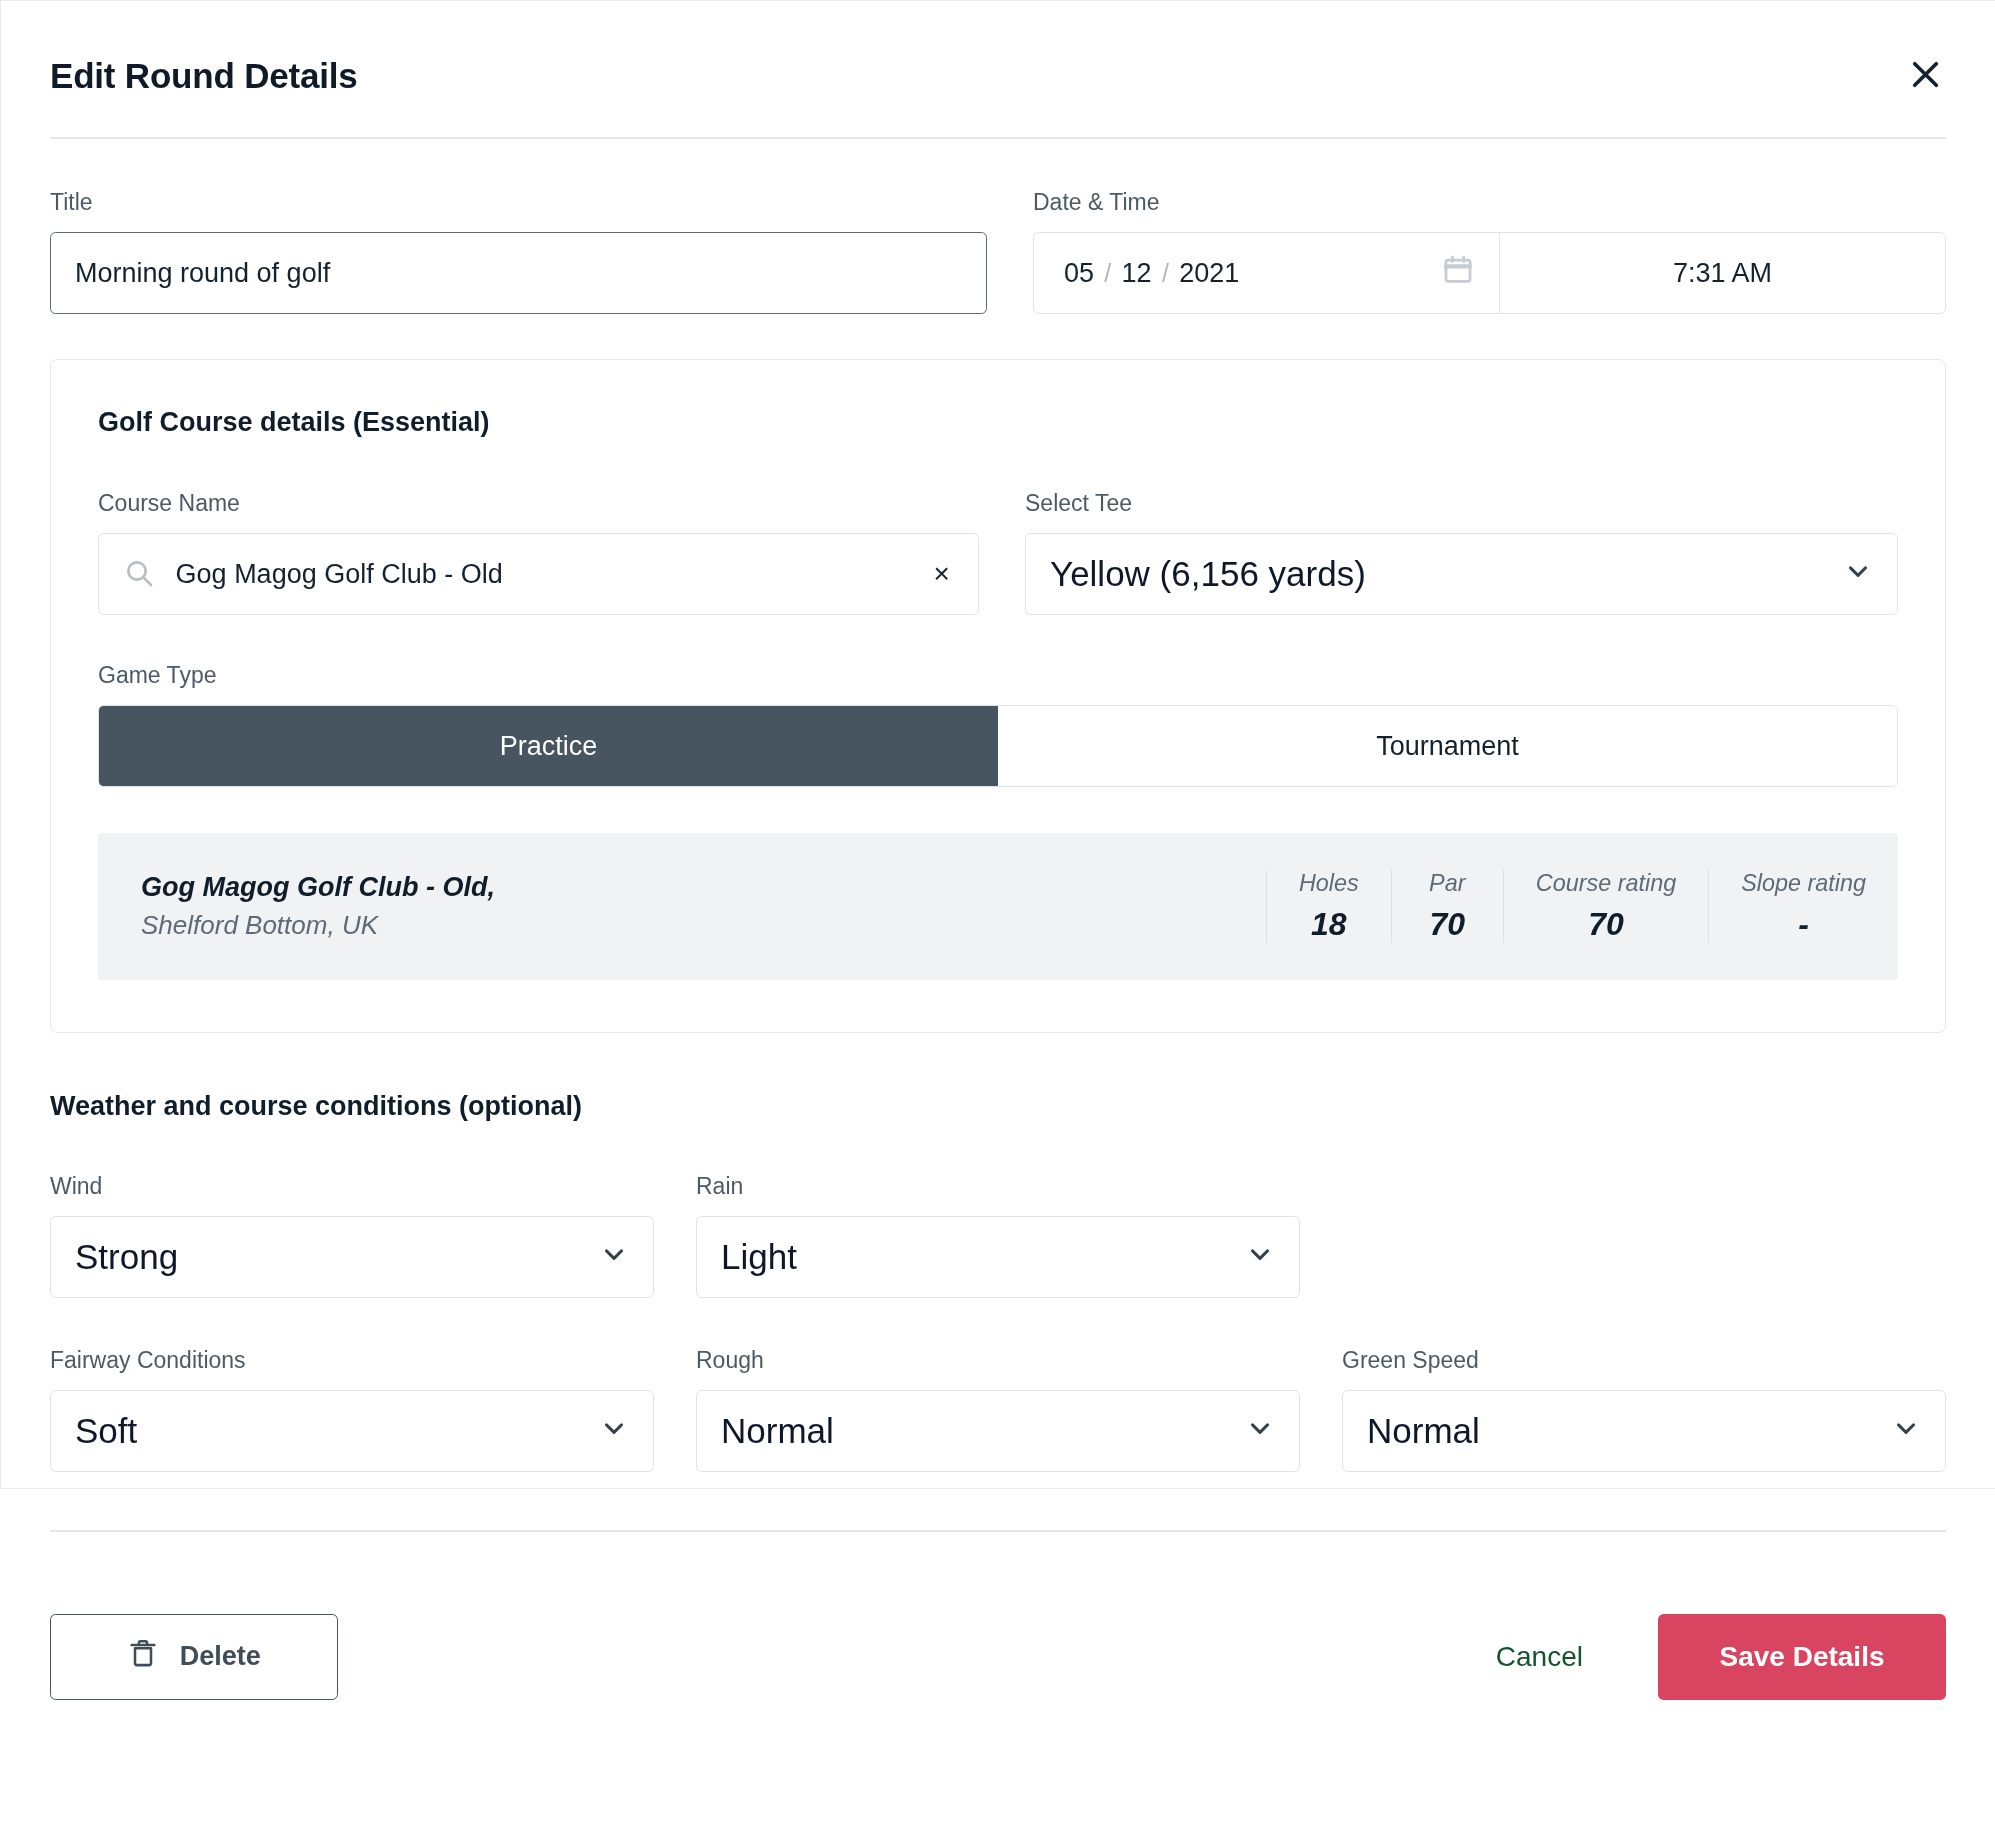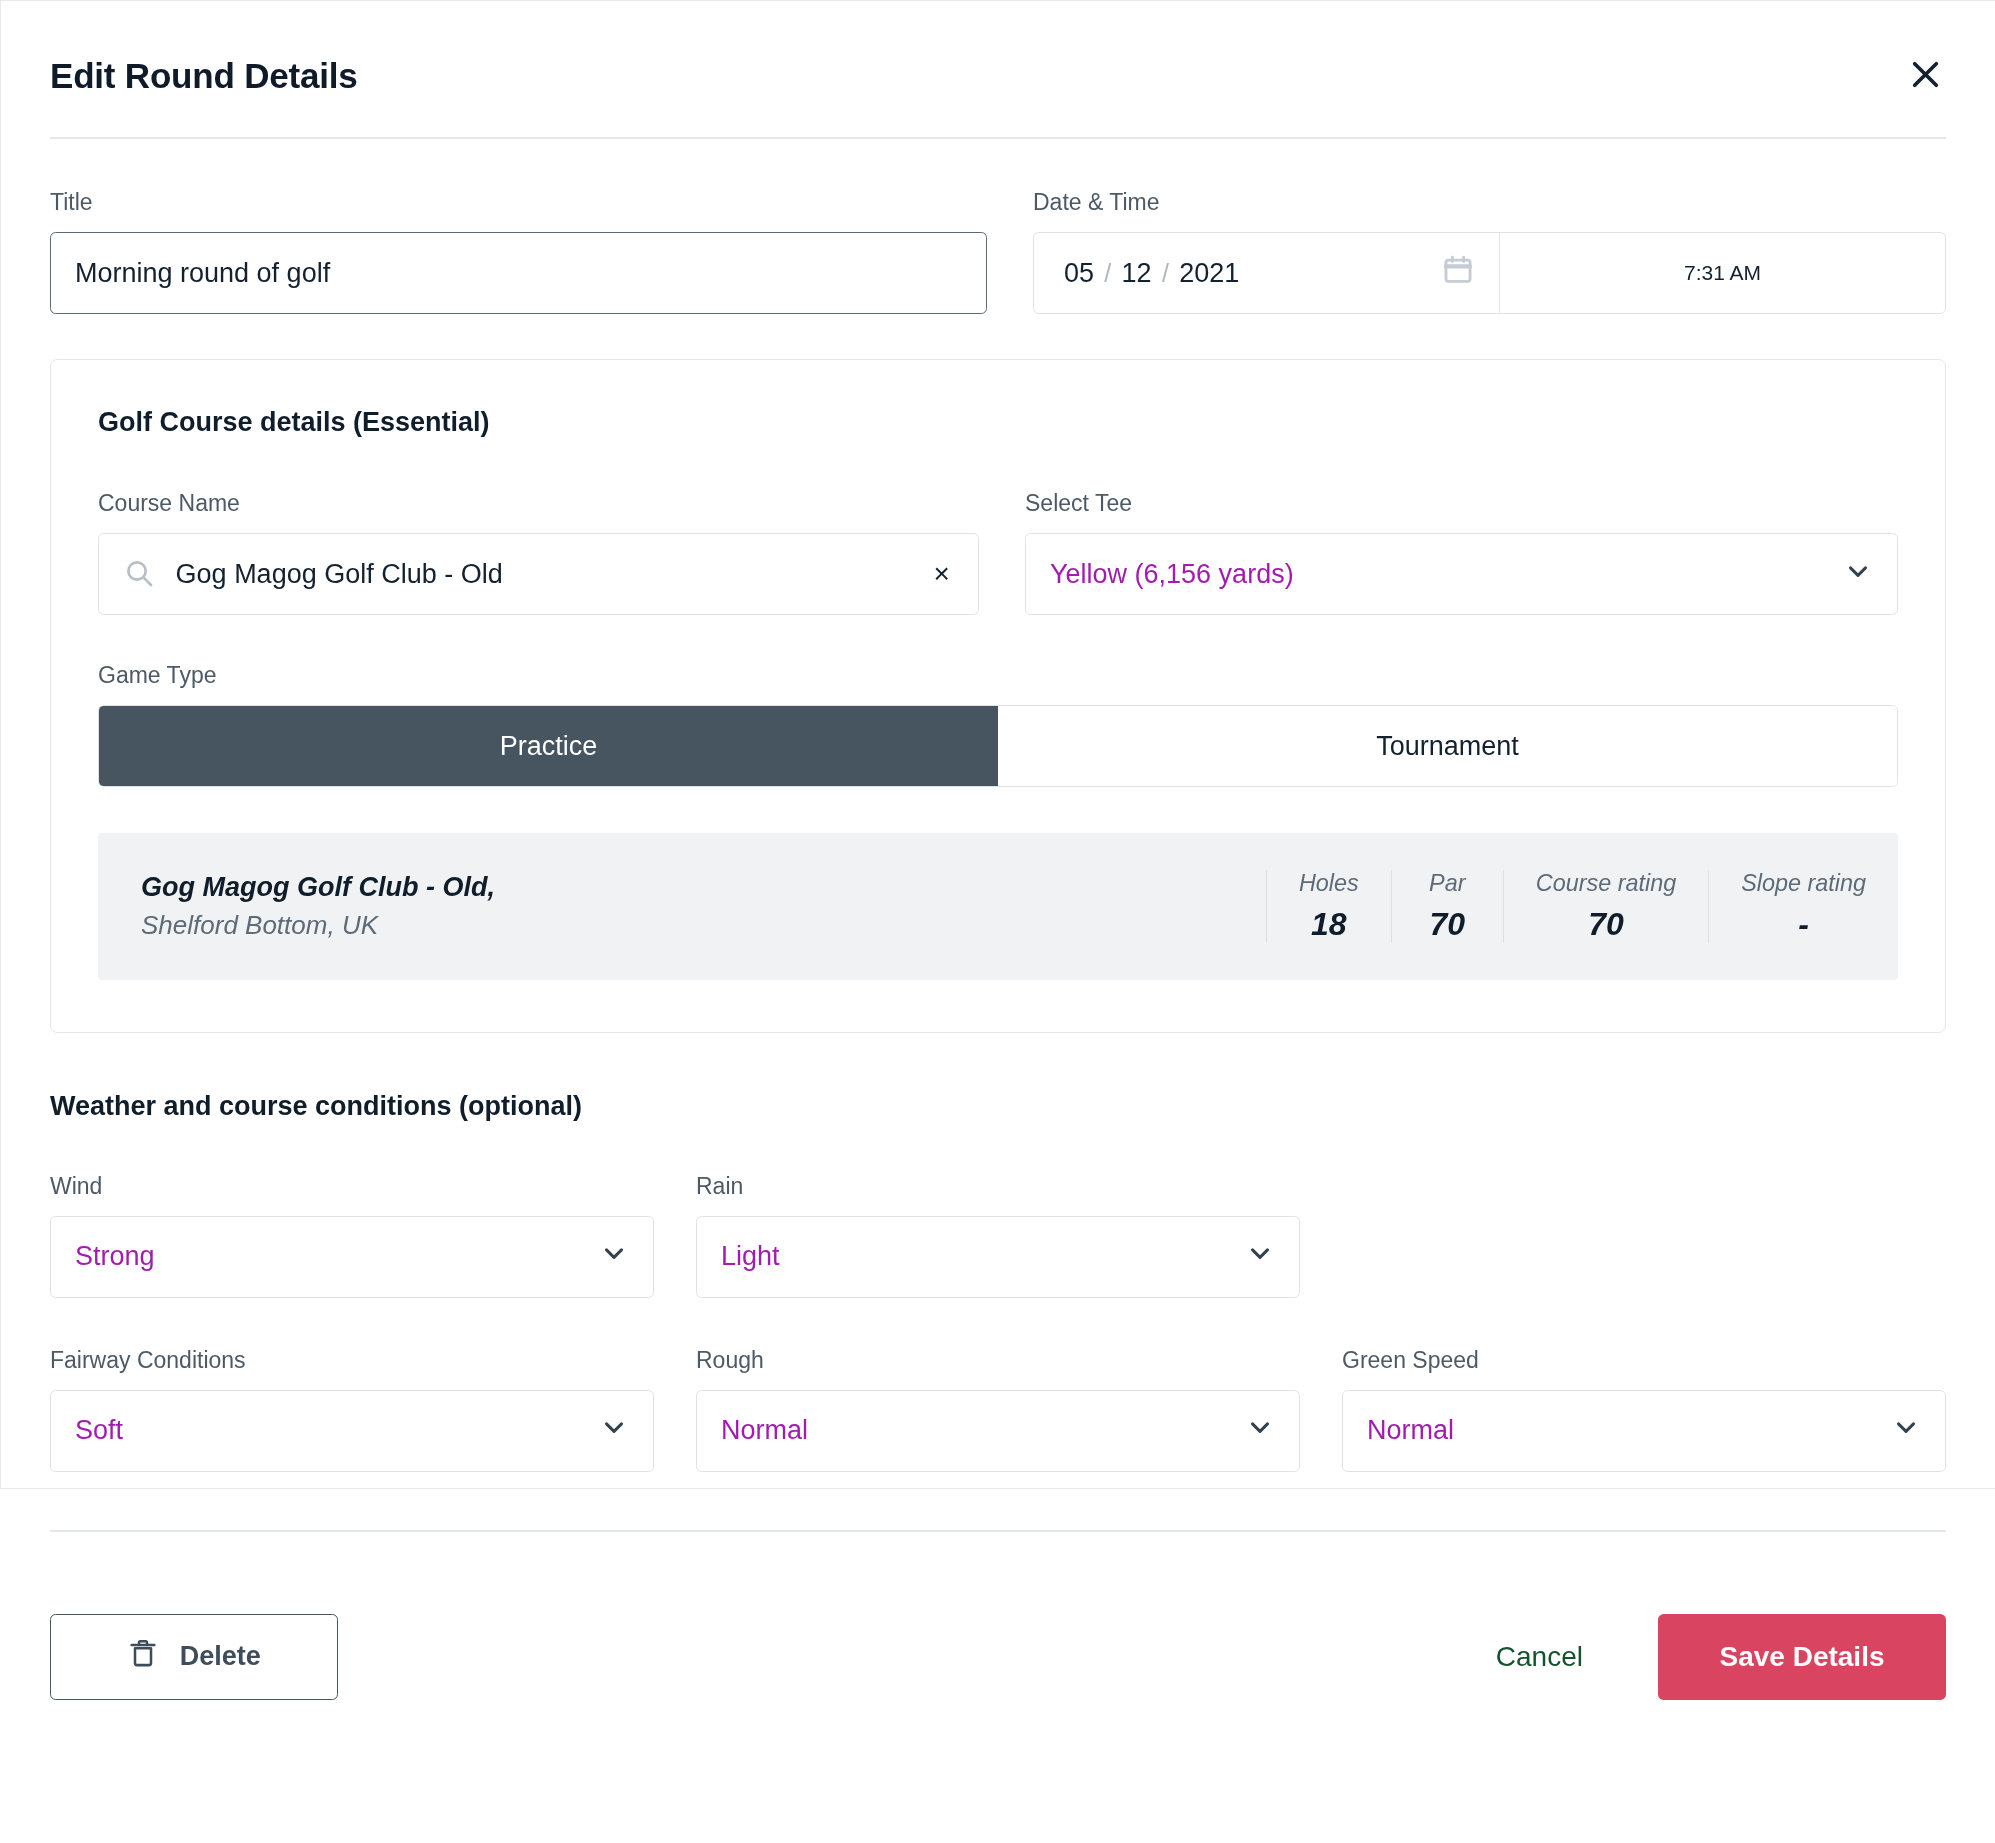--- a/index.html
+++ b/index.html
@@ -78,22 +78,22 @@
 
   .select-box {
     height: 82px;
     border: 1.9px solid #dfe3e8;
     border-radius: 5.6px;
     background: #fff;
     display: flex;
     align-items: center;
     justify-content: space-between;
     padding: 0 24px;
-    font-size: 27px;
-    color: #a21caf;
+    font-size: 35px;
+    color: #0f172a;
     cursor: pointer;
   }
   .chevron { flex: 0 0 auto; margin-left: 11.2px; }
 
   
   .top-row {
     display: flex;
     gap: 46px;
     padding-top: 50px;
   }
@@ -120,21 +120,21 @@
     cursor: text;
   }
   .date-segments { display: flex; align-items: baseline; gap: 1.9px; }
   .date-segments .seg { color: #14212e; }
   .date-segments .sep { color: #aeb7c0; padding: 0 8.4px; font-size: 25px; }
   .time-part {
     flex: 1;
     display: flex;
     align-items: center;
     justify-content: center;
-    font-size: 21px;
+    font-size: 27px;
     color: #14212e;
     cursor: text;
     text-align: right;
   }
 
   
   .course-card {
     margin-top: 45px;
     border: 1.9px solid #e3e7eb;
     border-radius: 7.5px;

